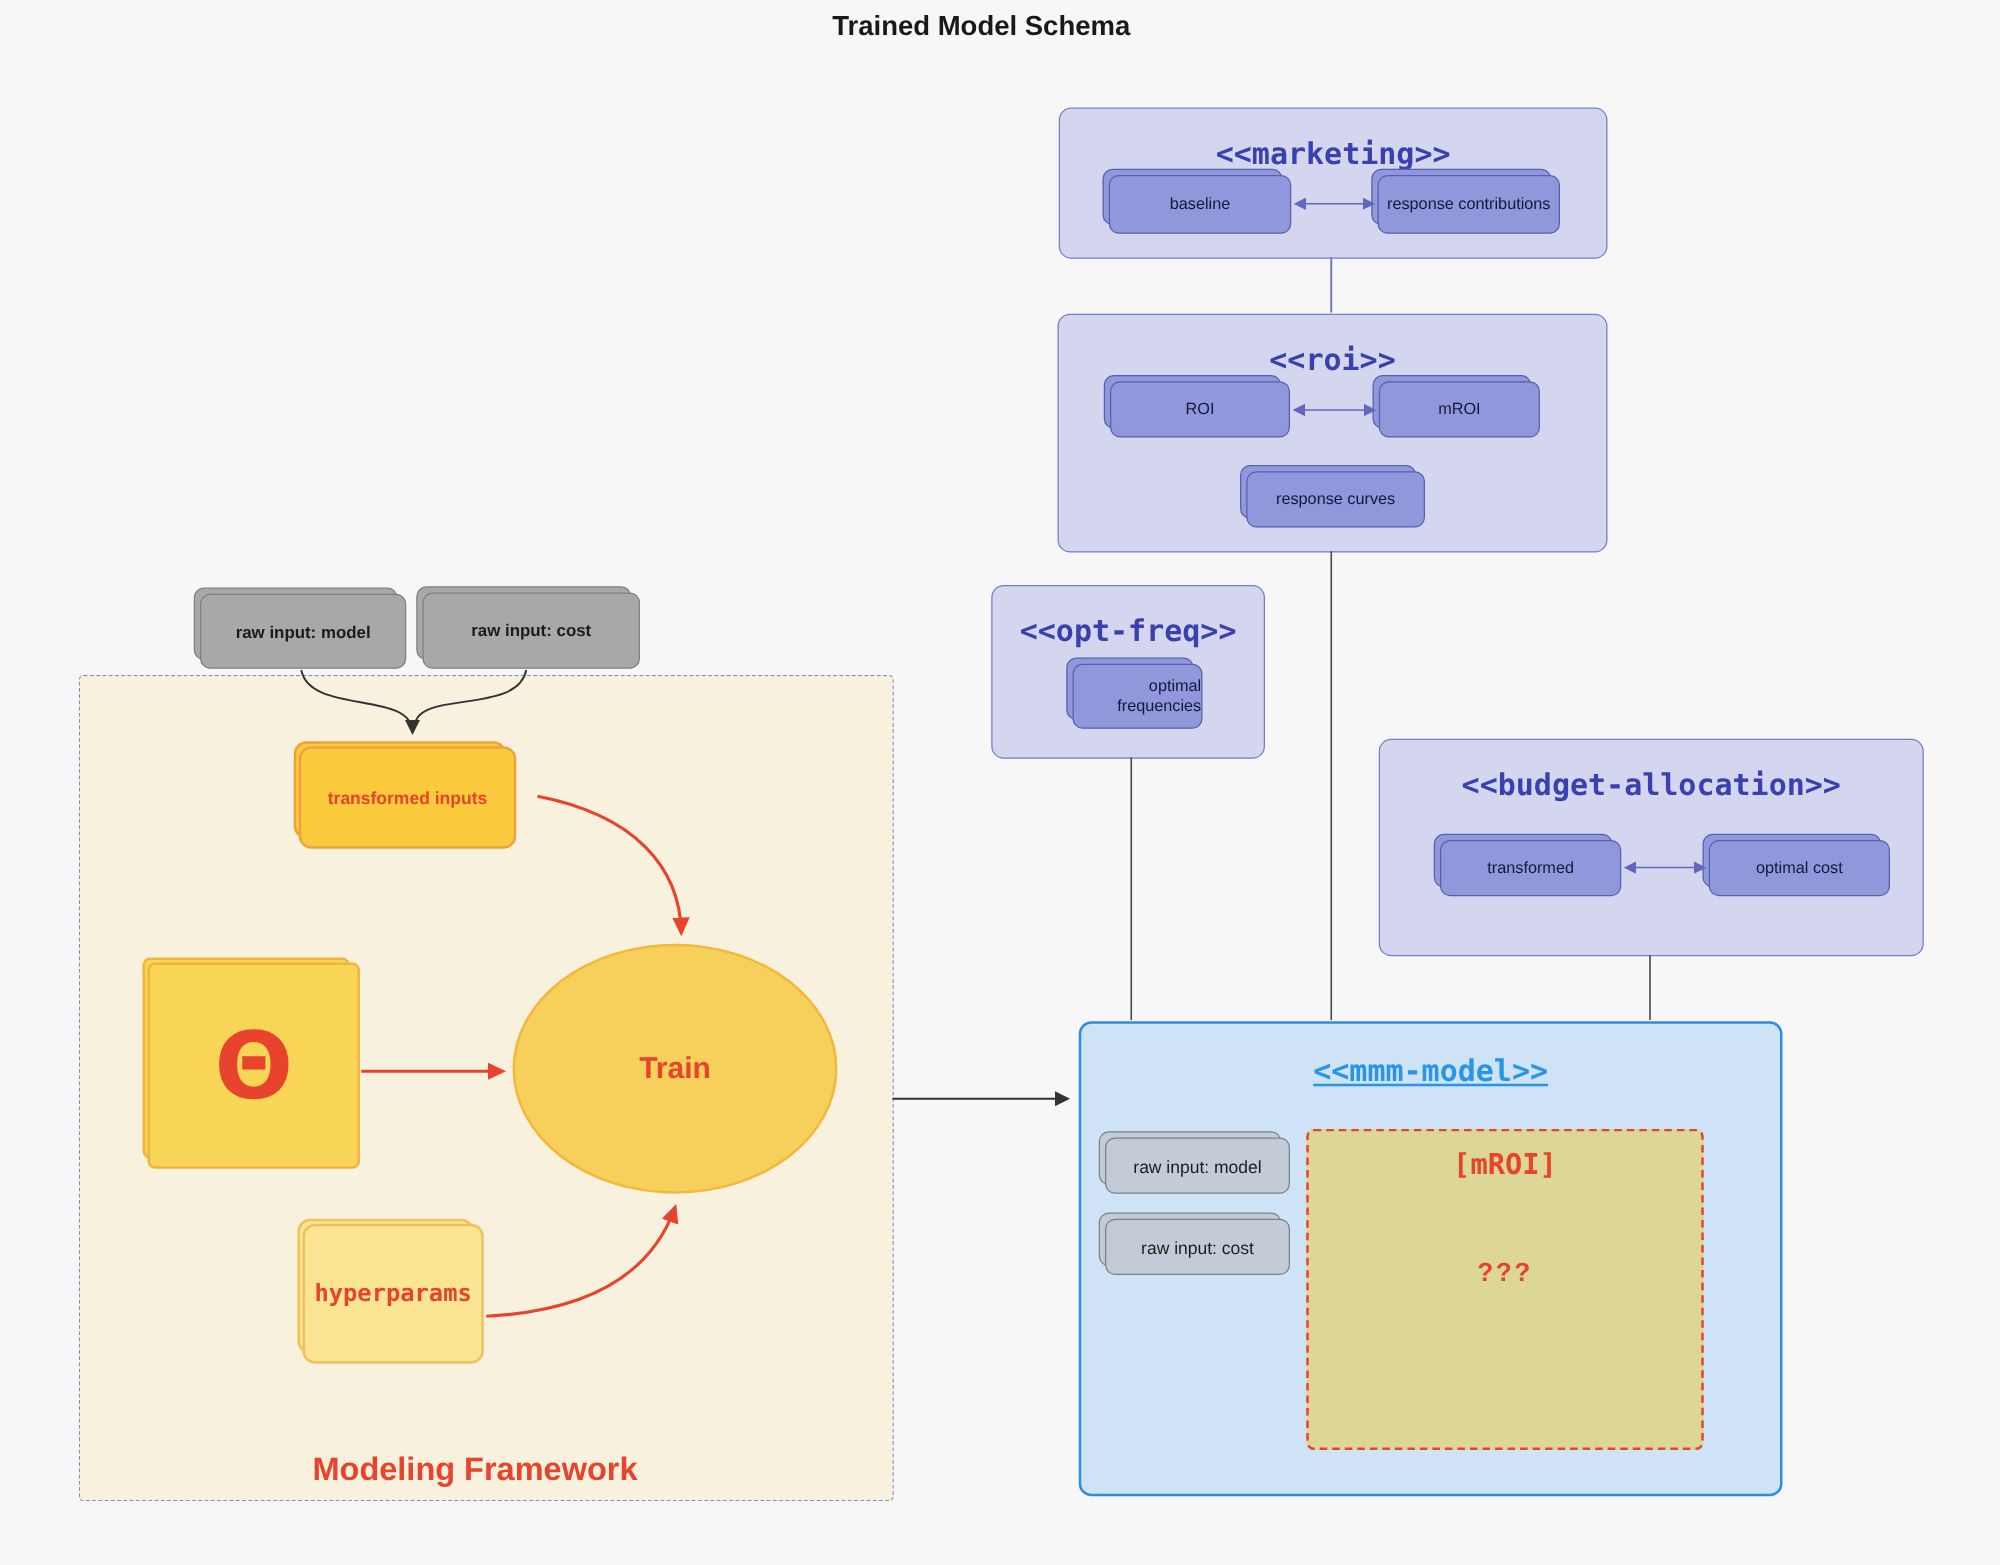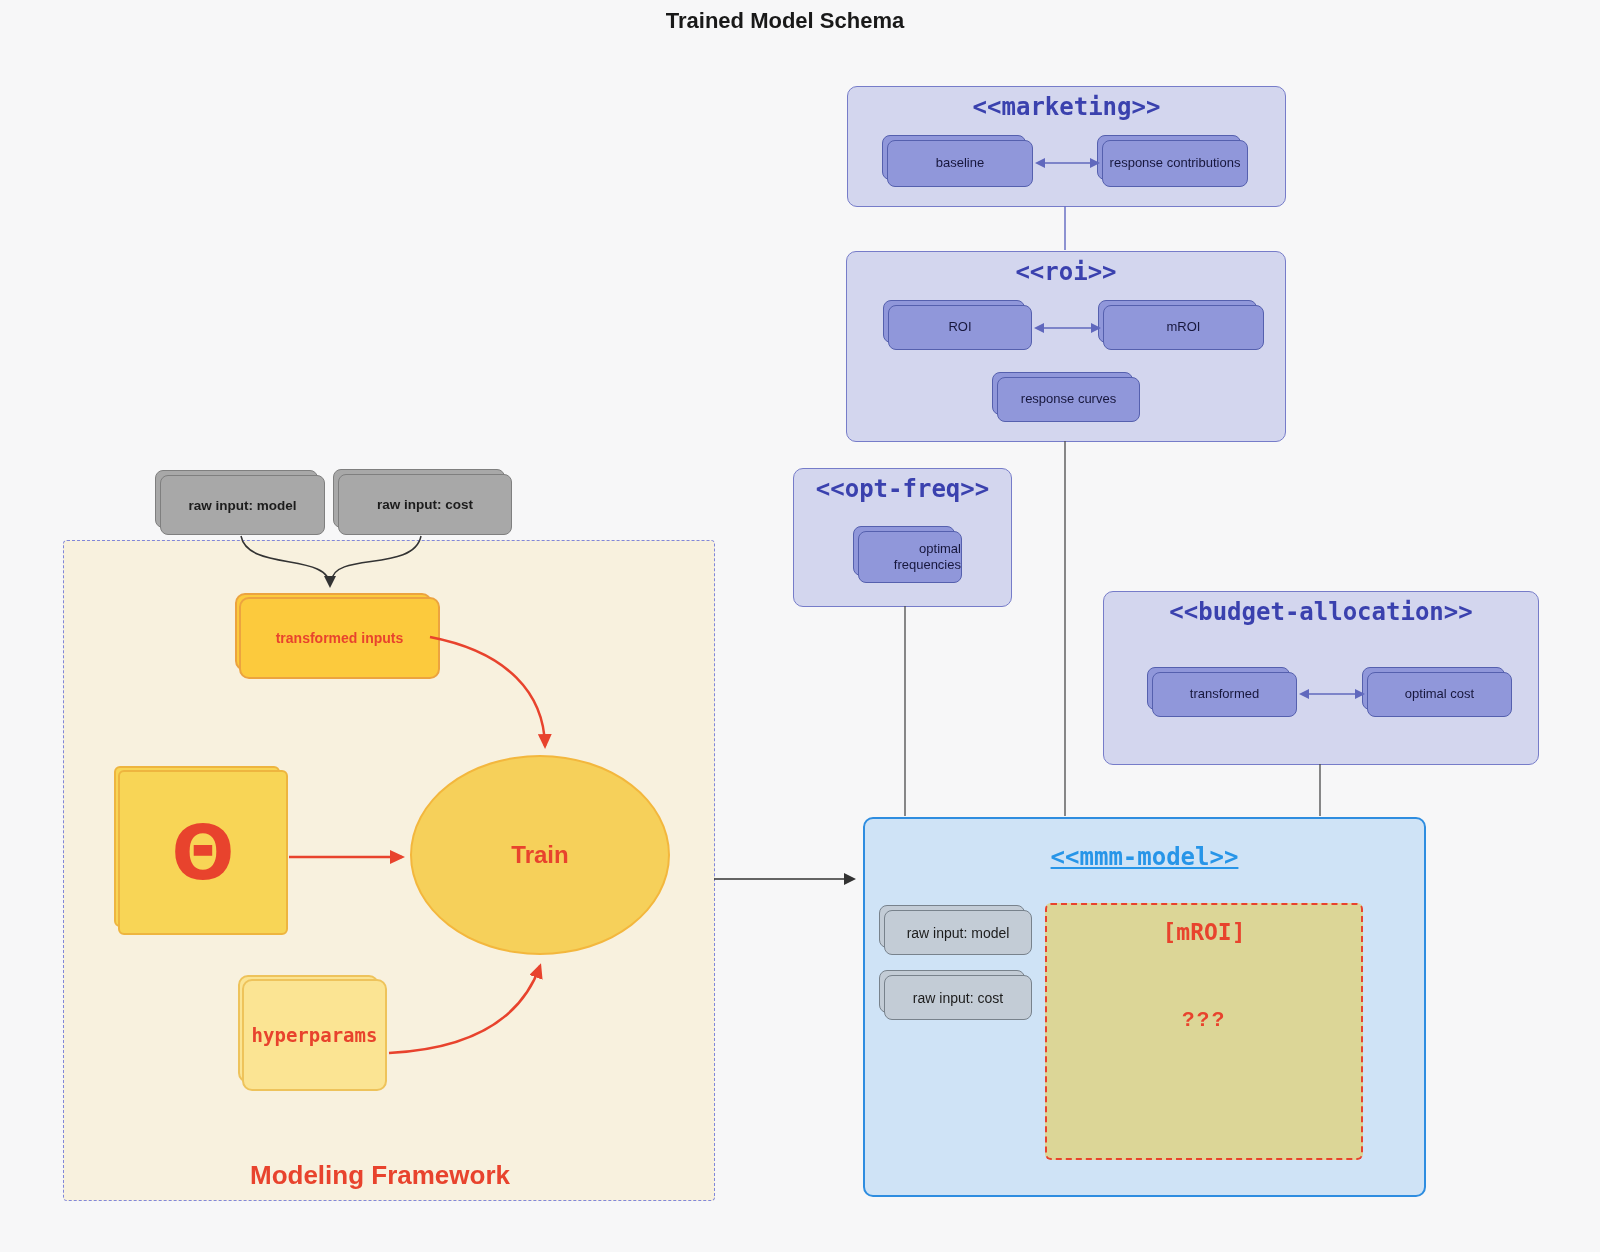--- a/index.html
+++ b/index.html
@@ -16,21 +16,21 @@
   
   .container { position:absolute; border-radius:10px; z-index:1; }
   .c-purple { background:var(--purple-container-bg,#d3d6ee); border:1.5px solid var(--purple-border,#767cc9); }
   .c-blue   { background:var(--blue-container-bg,#cfe3f6); border:2px solid var(--blue-border,#2e8de0); }
   .c-framework {
     background:var(--framework-bg,#f8f1de);
     border:1.5px dashed var(--framework-border,#8187d9);
     border-radius:4px;
   }
   .ctitle {
-    margin-top:6px; text-align:center;
+    margin-top:22px; text-align:center;
     font-family:"DejaVu Sans Mono", monospace; font-weight:bold;
     font-size:24px; color:var(--purple-title,#3a41ae); letter-spacing:0;
   }
   .ctitle-blue { color:var(--blue-title,#2795e8); margin-top:24px;text-decoration:underline; }
   #c-marketing { left:847px; top:86px;  width:437px; height:119px; }
   #c-roi       { left:846px; top:251px; width:438px; height:189px; }
   #c-optfreq   { left:793px; top:468px; width:217px; height:137px; }
   #c-budget    { left:1103px; top:591px; width:434px; height:172px; }
   #c-mmm       { left:863px; top:817px; width:559px; height:376px; }
   #c-framework { left:63px;  top:540px; width:650px; height:659px; }
@@ -59,31 +59,31 @@
   .n-yellow  { background:#fcca3d; border:2px solid #eca33f; border-radius:10px; }
   .n-theta   { background:var(--yellow-bg,#f8d556); border:2px solid var(--yellow-border,#eeb53f); border-radius:6px; }
   .n-hyper   { background:#fbe493; border:2px solid #eec35b; border-radius:10px; }
   .n-train   {
     background:#f6d05a; border:2px solid #f3b73d; border-radius:50%;
     color:var(--red,#e8432d); font-size:24px; font-weight:bold;
   }
   #n-baseline        { left:887px;  top:140px; width:146px; height:47px; }
   #n-channel         { left:1102px; top:140px; width:146px; height:47px; }
   #n-roi             { left:888px;  top:305px; width:144px; height:45px; }
-  #n-mroi            { left:1103px; top:305px; width:161px; height:45px; }
+  #n-mroi            { left:1103px; top:305px; width:129px; height:45px; }
   #n-response        { left:997px;  top:377px; width:143px; height:45px; }
   #n-optfrequencies  { left:858px;  top:531px; width:104px; height:52px; }
   #n-constraints     { left:1152px; top:672px; width:145px; height:45px; }
   #n-optalloc        { left:1367px; top:672px; width:145px; height:45px; }
   #n-rawmodel        { left:160px;  top:475px; width:165px; height:60px; }
   #n-rawcost         { left:338px;  top:474px; width:174px; height:61px; }
   #n-mmm-rawmodel    { left:884px;  top:910px; width:148px; height:45px; }
   #n-mmm-rawcost     { left:884px;  top:975px; width:148px; height:45px; }
   #n-transformed {
-    left:239px; top:597px; width:201px; height:82px;
+    left:239px; top:597px; width:174px; height:82px;
     color:var(--red,#e8432d); font-size:14px; font-weight:bold;
   }
   #n-theta {
     left:118px; top:770px; width:170px; height:165px;
     color:var(--red,#e8432d); font-size:74px; font-weight:bold;
     font-family:"DejaVu Sans", sans-serif;
   }
   #n-train { left:410px; top:755px; width:260px; height:200px; }
   #n-hyper {
     left:242px; top:979px; width:145px; height:112px;

